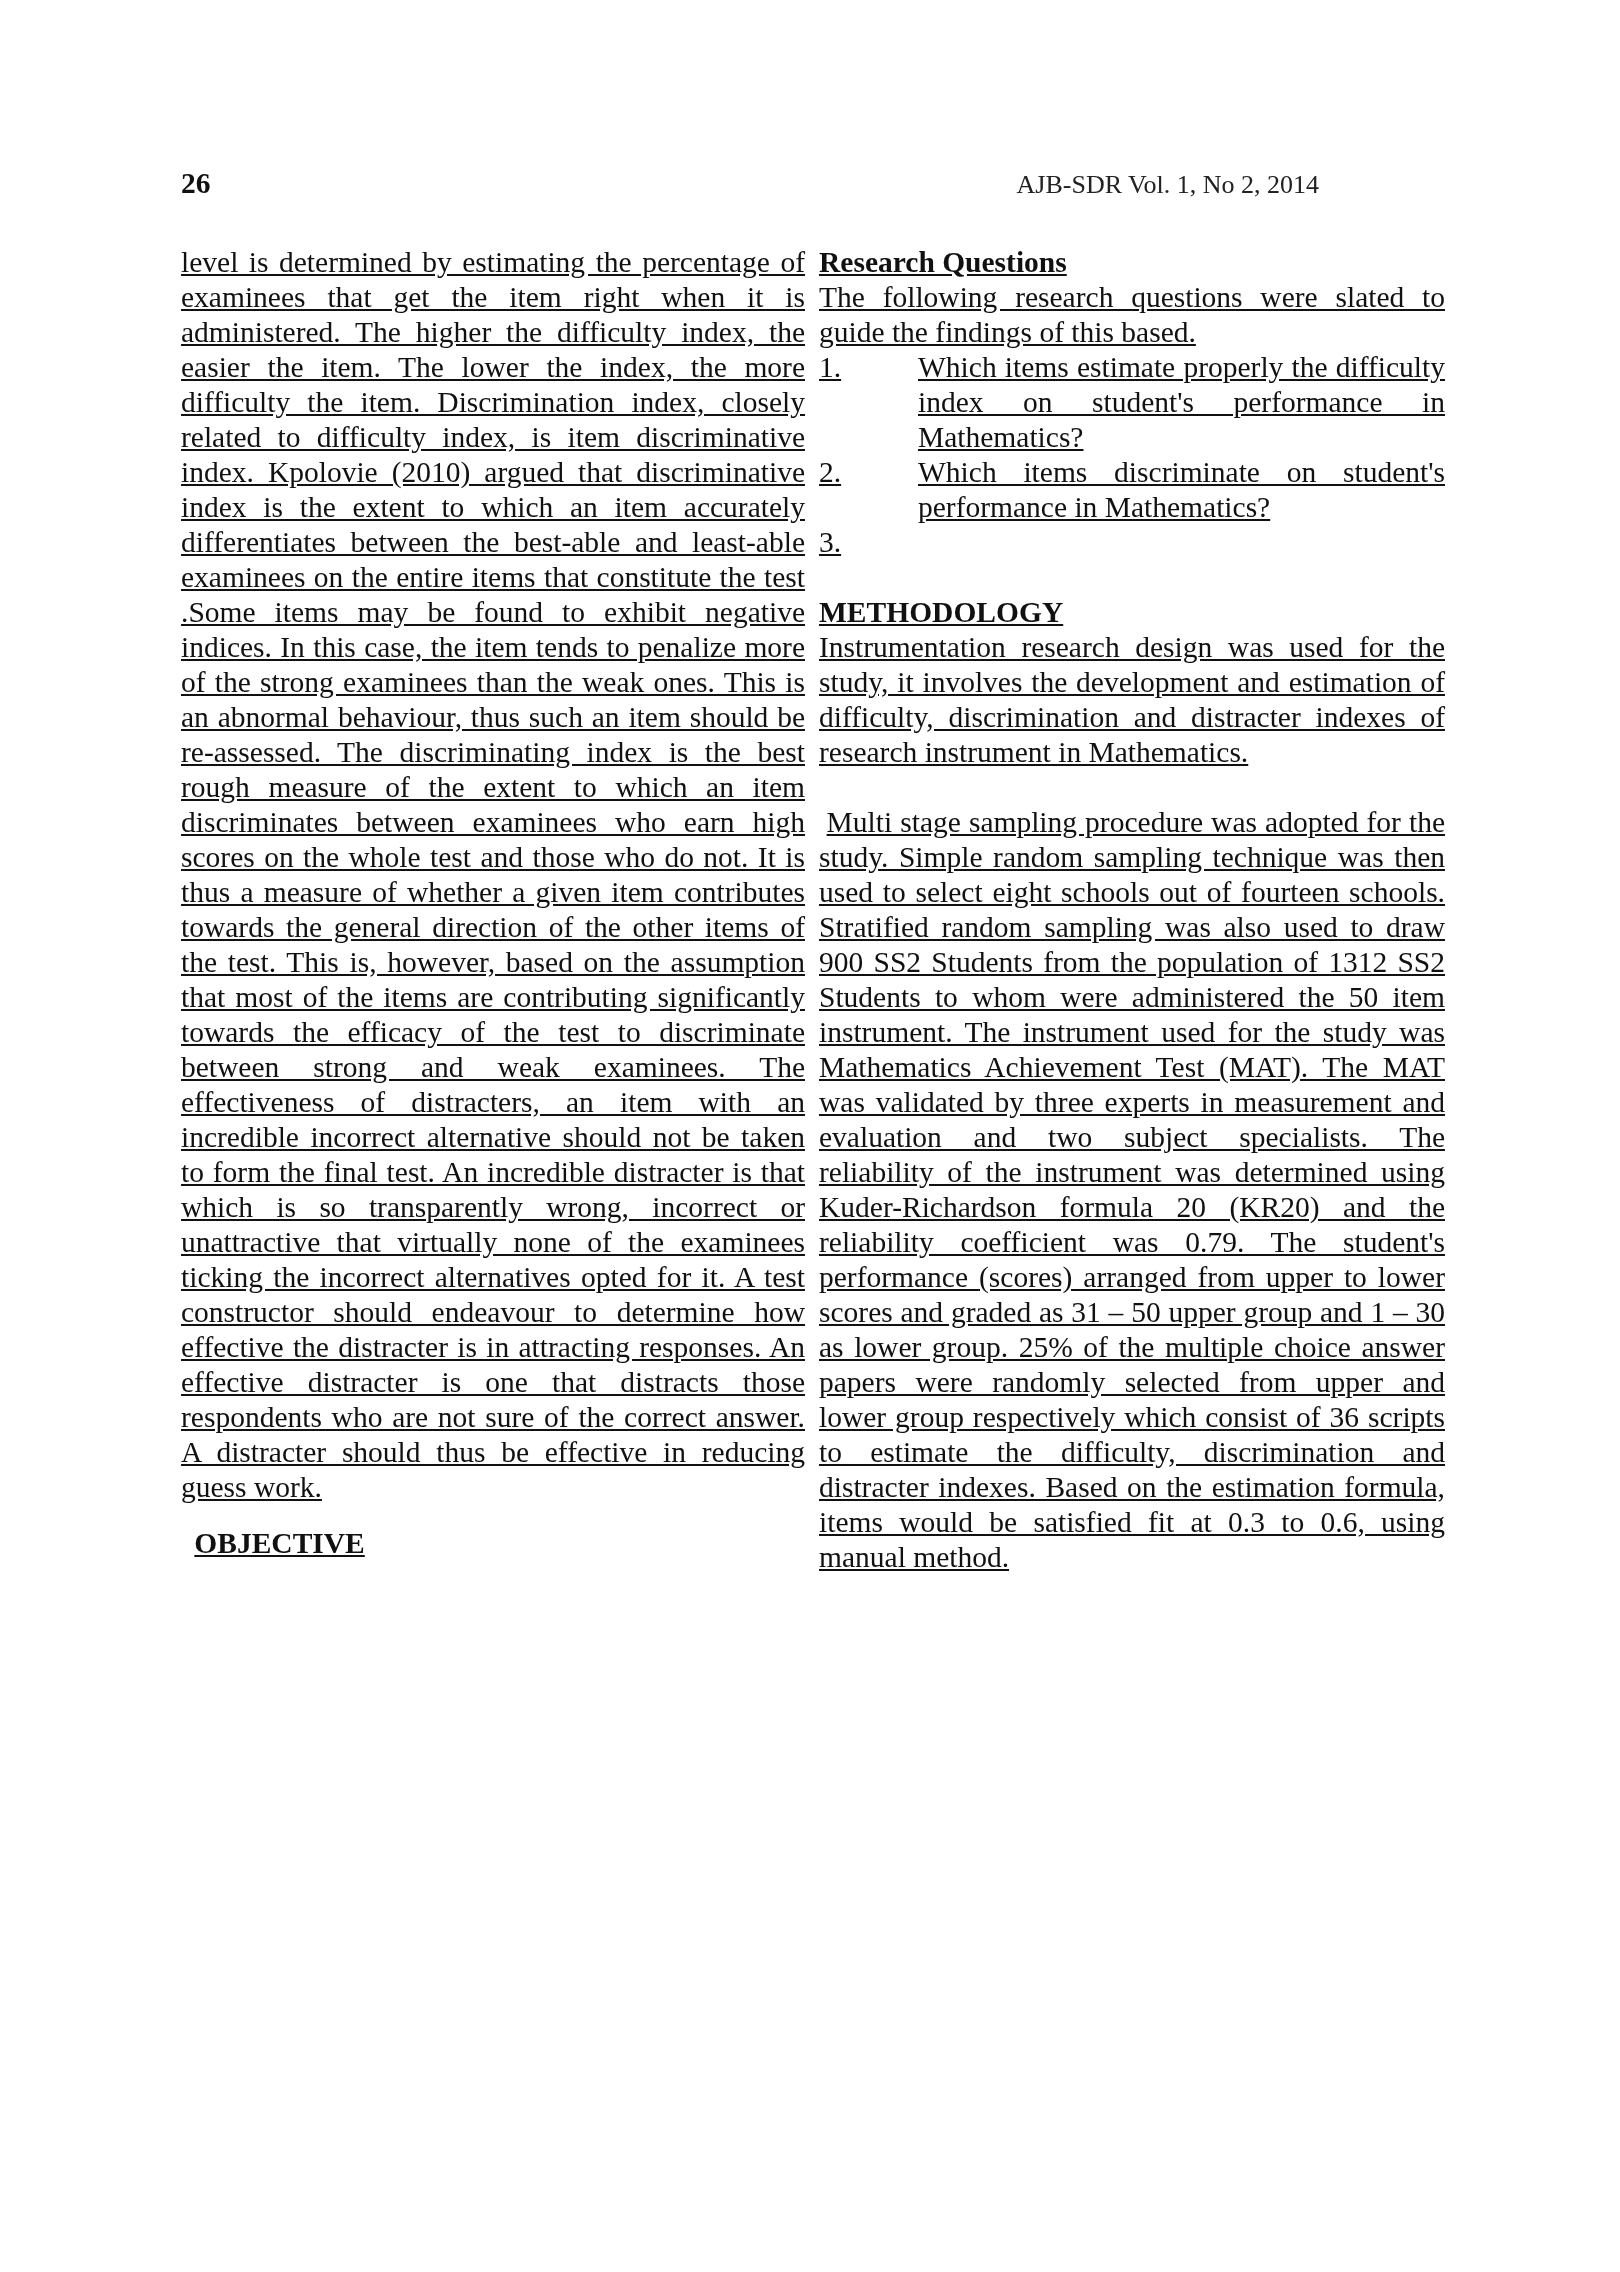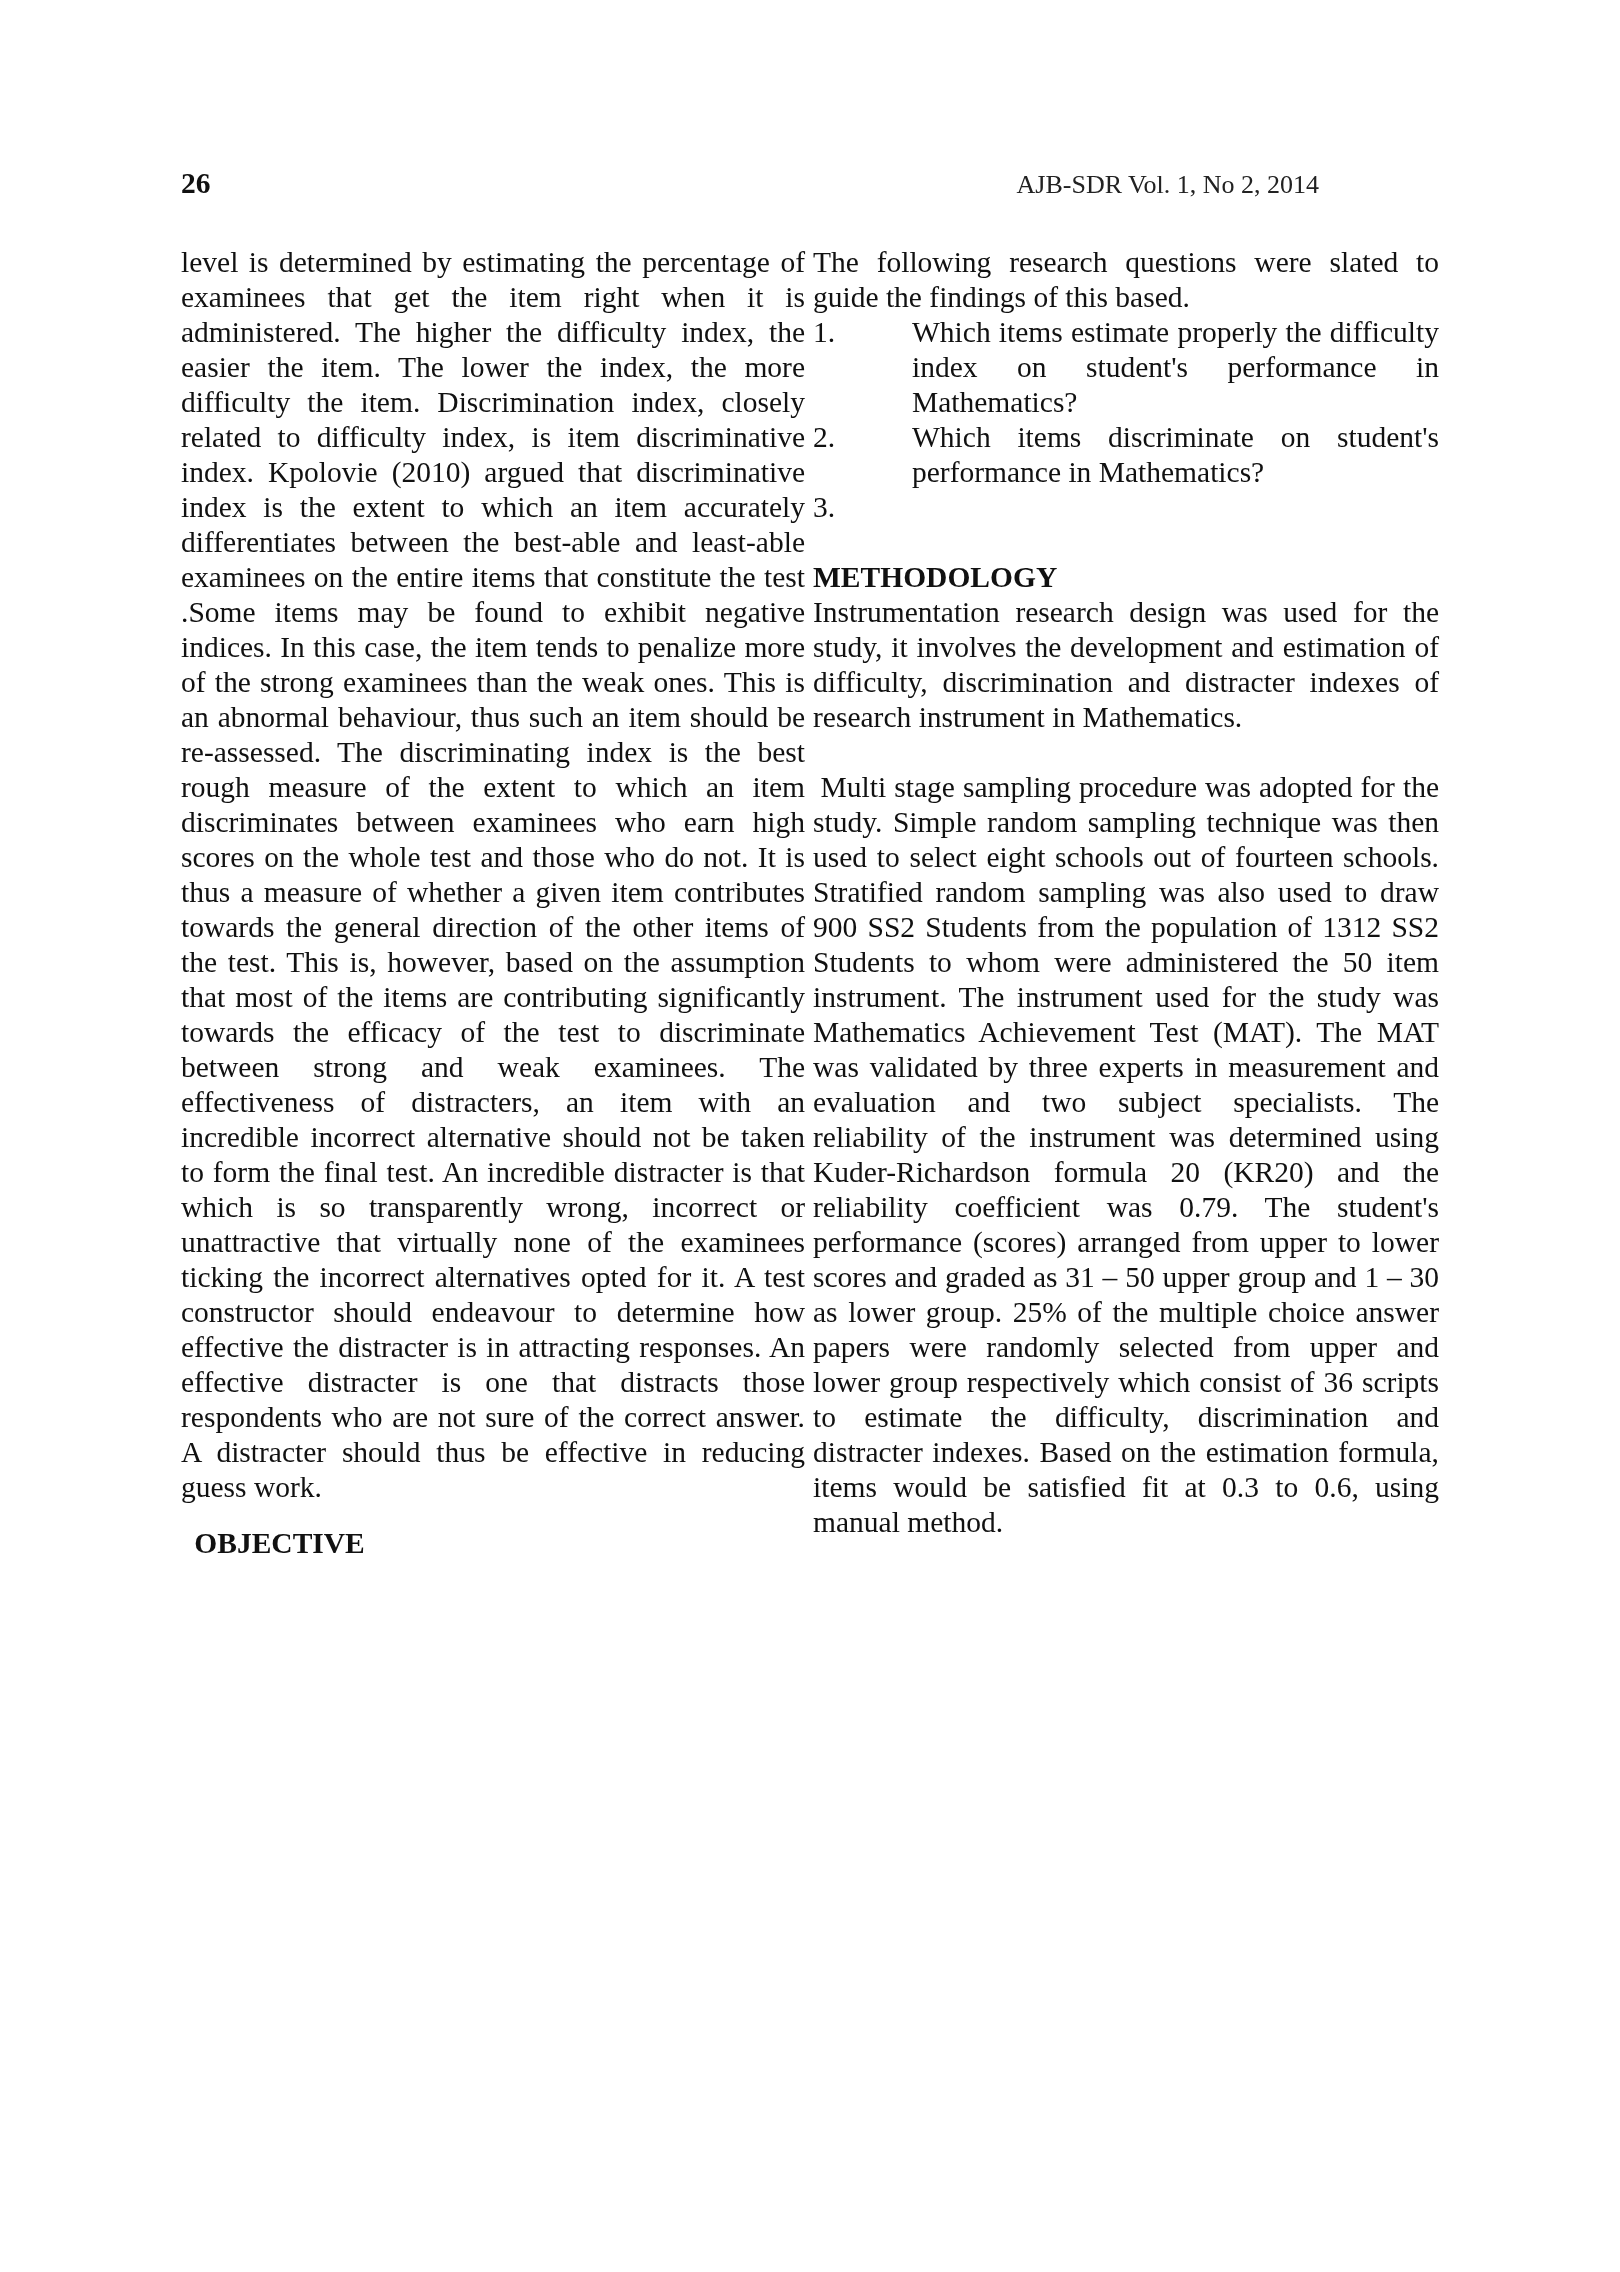--- a/index.html
+++ b/index.html
@@ -31,21 +31,22 @@
   }
   .journal-ref {
     font-size: 26px;
     color: #222222;
   }
   .columns {
     position: absolute;
     top: 245px;
     left: 181px;
     display: flex;
-    gap: 8px;
+    gap: 14px;
+    text-decoration: underline;
   }
   .col {
     font-size: 29.5px;
     line-height: 35px;
     text-align: justify;
   }
   .col-left  { width: 624px; }
   .col-right { width: 626px; }
   .para { margin: 0; }
   .heading {
@@ -83,20 +84,21 @@
 
   <div class="columns">
 
     <div class="col col-left">
       <p class="para">level is determined by estimating the percentage of examinees that get the item right when it is administered. The higher the difficulty index, the easier the item. The lower the index, the more difficulty the item. Discrimination index, closely related to difficulty index, is item discriminative index. Kpolovie (2010) argued that discriminative index is the extent to which an item accurately differentiates between the best-able and least-able examinees on the entire items that constitute the test .Some items may be found to exhibit negative indices. In this case, the item tends to penalize more of the strong examinees than the weak ones. This is an abnormal behaviour, thus such an item should be re-assessed. The discriminating index is the best rough measure of the extent to which an item discriminates between examinees who earn high scores on the whole test and those who do not. It is thus a measure of whether a given item contributes towards the general direction of the other items of the test. This is, however, based on the assumption that most of the items are contributing significantly towards the efficacy of the test to discriminate between strong and weak examinees. The effectiveness of distracters, an item with an incredible incorrect alternative should not be taken to form the final test. An incredible distracter is that which is so transparently wrong, incorrect or unattractive that virtually none of the examinees ticking the incorrect alternatives opted for it. A test constructor should endeavour to determine how effective the distracter is in attracting responses. An effective distracter is one that distracts those respondents who are not sure of the correct answer. A distracter should thus be effective in reducing guess work.</p>
       <div class="spacer-half"></div>
       <p class="heading objective-heading">OBJECTIVE</p>
     </div>
 
     <div class="col col-right">
+      <p class="heading">Research Questions</p>
       <p class="para">The following research questions were slated to guide the findings of this based.</p>
 
       <div class="rq-list">
         <div class="rq-item">
           <span class="rq-num">1.</span>
           <span class="rq-text">Which items estimate properly the difficulty index on student's performance in Mathematics?</span>
         </div>
         <div class="rq-item">
           <span class="rq-num">2.</span>
           <span class="rq-text">Which items discriminate on student's performance in Mathematics?</span>

